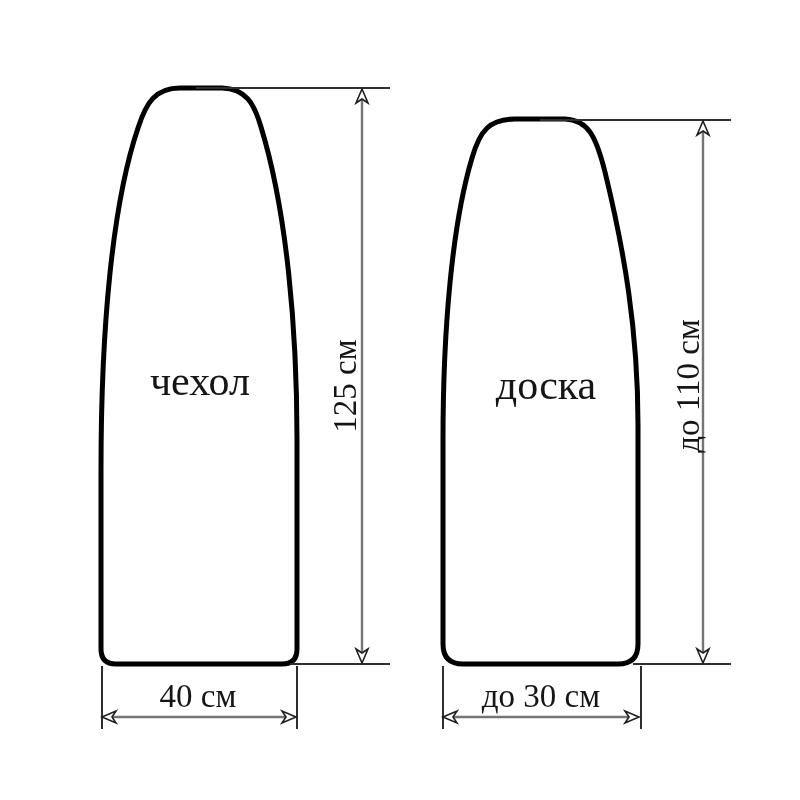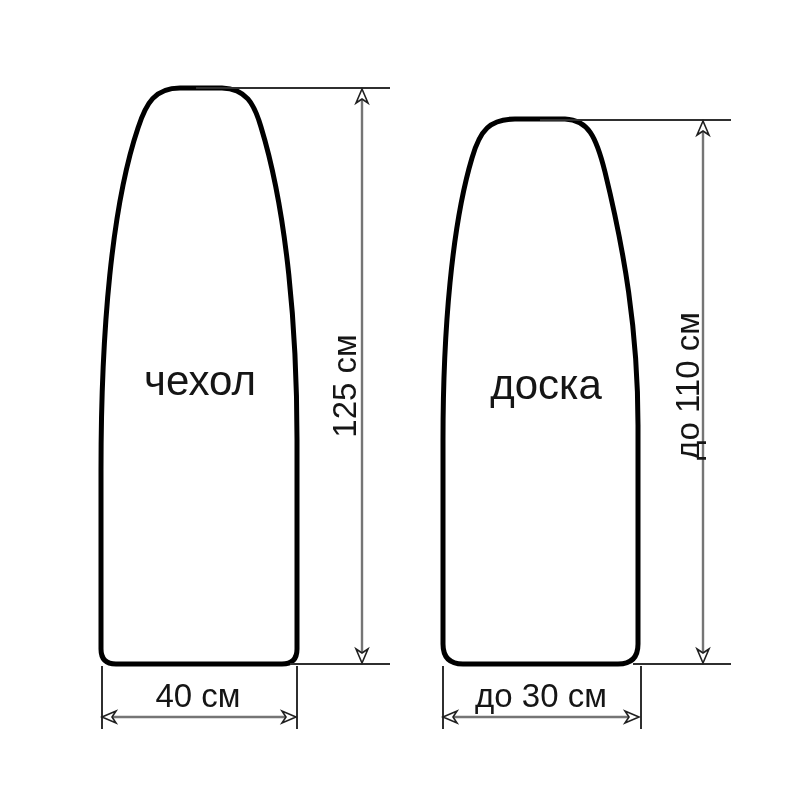--- a/index.html
+++ b/index.html
@@ -5,21 +5,21 @@
   html, body {
     margin: 0;
     padding: 0;
     background: #ffffff;
   }
   .canvas {
     position: relative;
     width: 800px;
     height: 800px;
     background: #ffffff;
-    font-family: Liberation Sans, sans-serif;
+    font-family: Liberation Serif, serif;
   }
   svg { display: block; }
   .outline {
     fill: none;
     stroke: #000000;
     stroke-width: 5;
     stroke-linejoin: round;
     stroke-linecap: round;
   }
   .ext-line {

